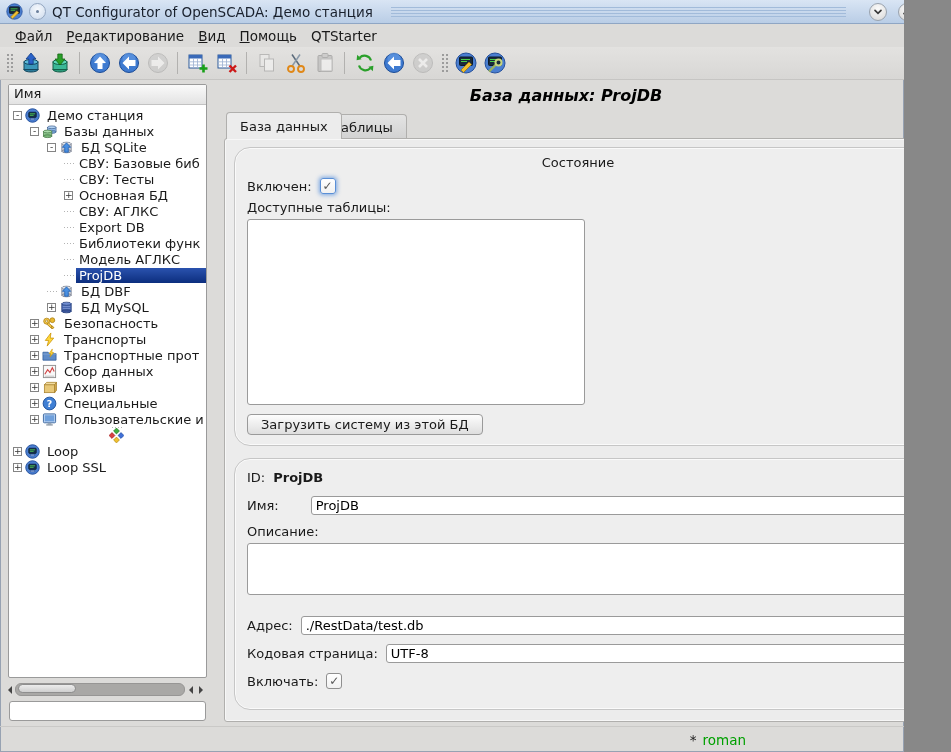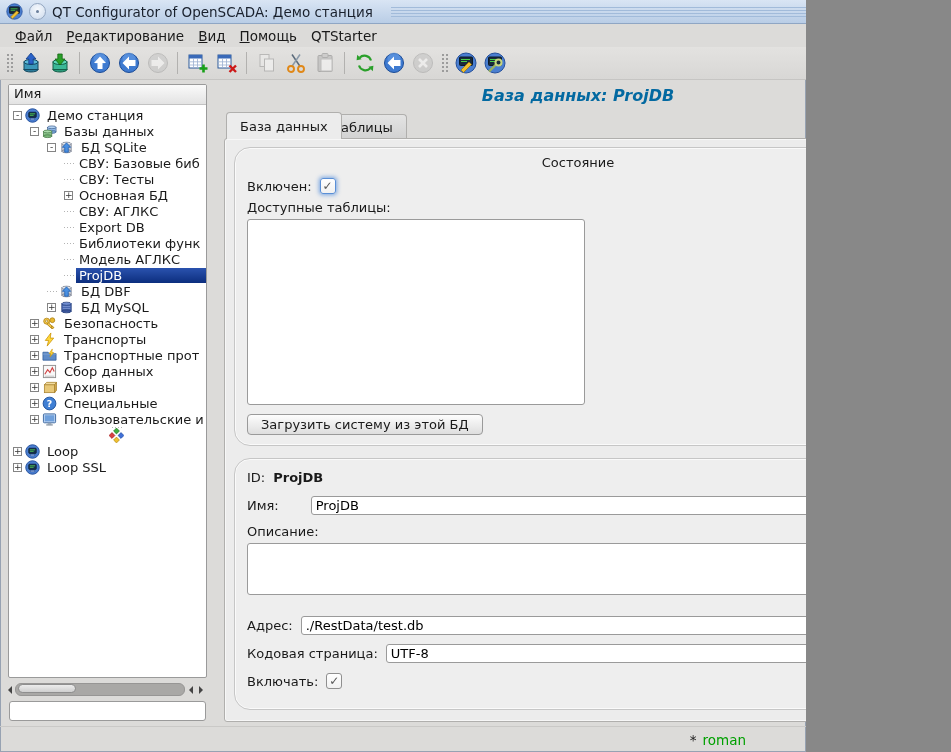--- a/index.html
+++ b/index.html
@@ -1,17 +1,17 @@
 <!DOCTYPE html>
 <html><head>
 <meta charset="utf-8">
 <style>
   html,body{margin:0;padding:0;background:#888;}
   .window{
-    position:relative;width:806px;height:752px;overflow:hidden;
+    position:relative;width:904px;height:752px;overflow:hidden;
     background:#dcdbd9;font-family:"DejaVu Sans",sans-serif;color:#1a1a1a;
     box-shadow:inset 0 0 0 1px #97a2b2;
   }
   
   .titlebar{
     position:absolute;left:0;top:0;width:951px;height:24px;
     background:linear-gradient(#d9e5f4,#b9cde6);
     border-bottom:1px solid #8fa6c4;
     display:flex;align-items:center;padding:0 6px;box-sizing:border-box;gap:6px;
   }
@@ -63,22 +63,22 @@
   .arr.l{border-right-color:#444;margin-right:3px;}
   .arr.r{border-left-color:#444;margin-left:3px;}
   .hs-track{flex:1;height:11px;background:#a9a8a6;border-radius:6px;position:relative;border:1px solid #979695;}
   .hs-thumb{position:absolute;left:2px;top:0px;width:58px;height:9px;border-radius:5px;
     background:linear-gradient(#ececec,#cfcfcf);border:1px solid #8e8e8e;box-sizing:border-box;}
   .hs-arrows{display:flex;align-items:center;flex:none;}
   
   .tree-filter{position:absolute;left:9px;top:701px;width:197px;height:20px;
     border:1px solid #9a9a9a;border-radius:3px;background:#fff;box-sizing:border-box;font-size:13px;padding:0 4px;font-family:"DejaVu Sans",sans-serif;}
   
-  .main-title{position:absolute;left:222px;top:86px;width:712px;text-align:center;
-    font-size:16px;font-weight:bold;font-style:italic;color:#0369a1;}
+  .main-title{position:absolute;left:210px;top:86px;width:712px;text-align:center;
+    font-size:16px;font-weight:bold;font-style:italic;color:#000000;}
   .tab{position:absolute;box-sizing:border-box;font-size:13px;display:flex;align-items:center;
     border:1px solid #b0afad;border-bottom:none;border-radius:4px 4px 0 0;padding:0 13px;}
   .tab.active{left:226px;top:112px;height:27px;background:#ececec;z-index:3;}
   .tab.inactive{left:319px;top:114px;height:25px;background:linear-gradient(#e4e4e4,#d2d2d2);z-index:1;}
   .pane{position:absolute;left:224px;top:138px;width:708px;height:584px;box-sizing:border-box;
     background:#ececec;border:1px solid #b0afad;border-radius:3px;z-index:2;
     box-shadow:inset 0 0 0 1px #f7f7f7;padding:8px 9px;}
   .groupbox{border:1px solid #c6c6c6;border-radius:16px;background:#eeeeee;
     box-shadow:inset 0 0 0 1px #fafafa;padding:5px 8px 10px 8px;box-sizing:border-box;}
   .group-title{text-align:center;font-size:13px;margin:2px 0 6px 0;}

